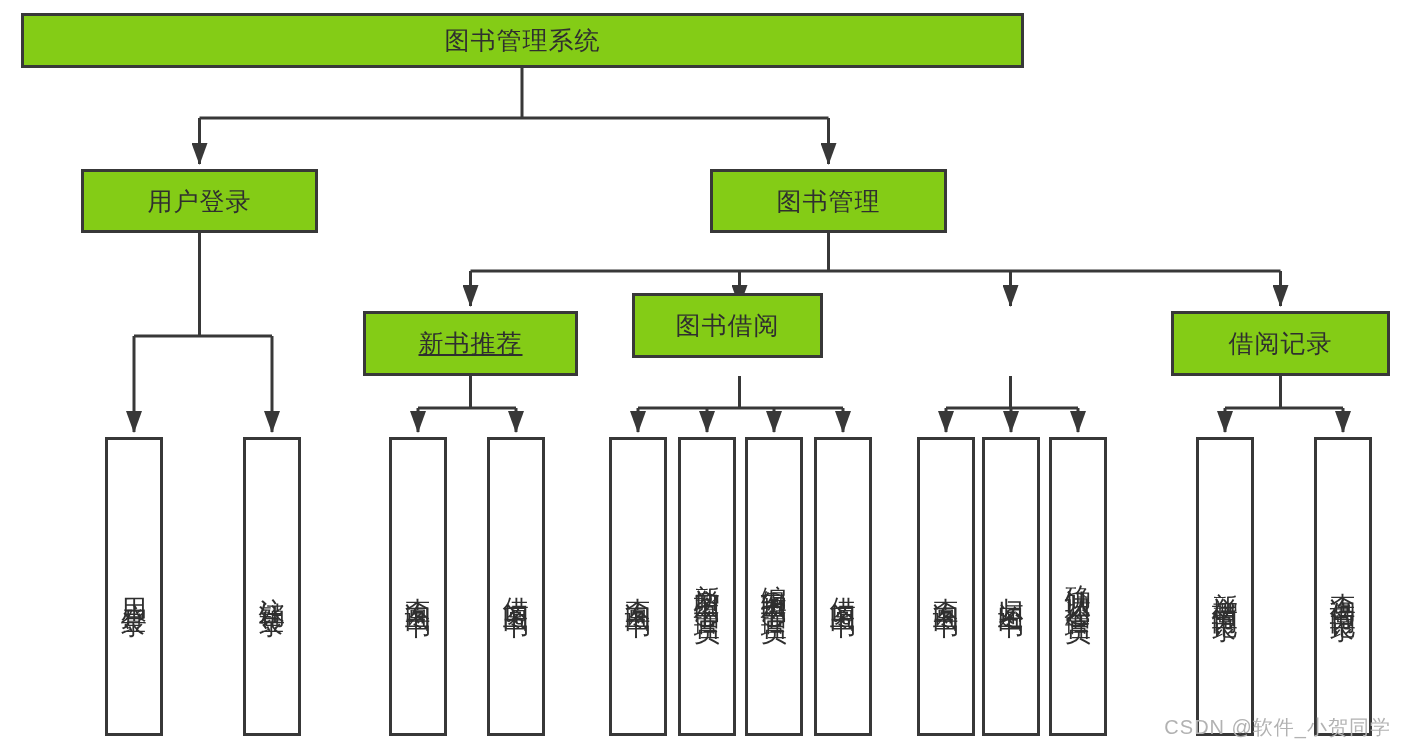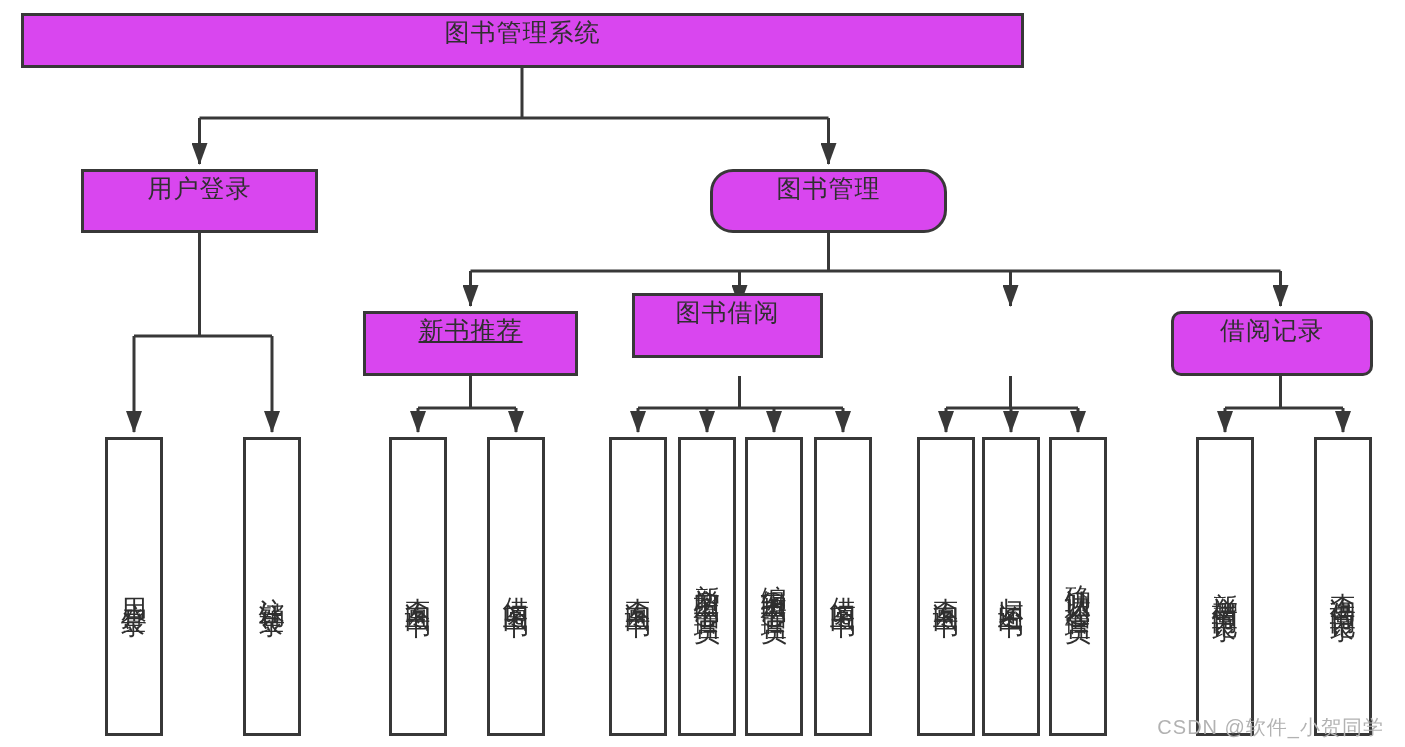--- a/index.html
+++ b/index.html
@@ -14,22 +14,22 @@
     background:#ffffff;
     overflow:hidden;
     font-family:"Liberation Sans","DejaVu Sans",sans-serif;
     color:var(--text);
   }
   svg.wires{position:absolute;left:0;top:0;}
   .node{
     position:absolute;
     box-sizing:border-box;
     border:3px solid var(--line);
-    background:#d946ef;
-    display:flex;justify-content:center;
+    background:#84cc16;
+    display:flex;align-items:center;justify-content:center;
     font-size:25px;
     letter-spacing:1px;
     color:var(--text);
     white-space:nowrap;
   }
   .leaf{
     position:absolute;
     box-sizing:border-box;
     top:437px;width:58px;height:299px;
     border:3px solid var(--line);
@@ -39,21 +39,21 @@
   .vtext{
     writing-mode:vertical-rl;
     text-orientation:mixed;
     font-size:26px;
     letter-spacing:5px;
     line-height:1.1;
     color:var(--text);
   }
   .watermark{
     position:absolute;
-    right:21px;bottom:6px;
+    right:14px;bottom:6px;
     font-size:20px;
     letter-spacing:1px;
     color:var(--wm);
   }
 </style>
 </head>
 <body>
 
 <div class="canvas">
 
@@ -100,31 +100,31 @@
     </g>
   </svg>
 
   <div class="node" style="left:21px;top:13px;width:1003px;height:55px;">
     <span>图书管理系统</span>
   </div>
 
   <div class="node" style="left:81px;top:169px;width:237px;height:64px;">
     <span>用户登录</span>
   </div>
-  <div class="node" style="left:710px;top:169px;width:237px;height:64px;border-radius:23px;">
+  <div class="node" style="left:710px;top:169px;width:237px;height:64px;">
     <span>图书管理</span>
   </div>
 
   <div class="node" style="left:363px;top:311px;width:215px;height:65px;text-decoration:underline;">
     <span>新书推荐</span>
   </div>
   <div class="node" style="left:632px;top:293px;width:191px;height:65px;">
     <span>图书借阅</span>
   </div>
-  <div class="node" style="left:1171px;top:311px;width:202px;height:65px;border-radius:10px;">
+  <div class="node" style="left:1171px;top:311px;width:219px;height:65px;">
     <span>借阅记录</span>
   </div>
 
   <div class="leaf" style="left:105px;">
     <span class="vtext">用户登录</span>
   </div>
   <div class="leaf" style="left:243px;">
     <span class="vtext">注销登录</span>
   </div>
 

